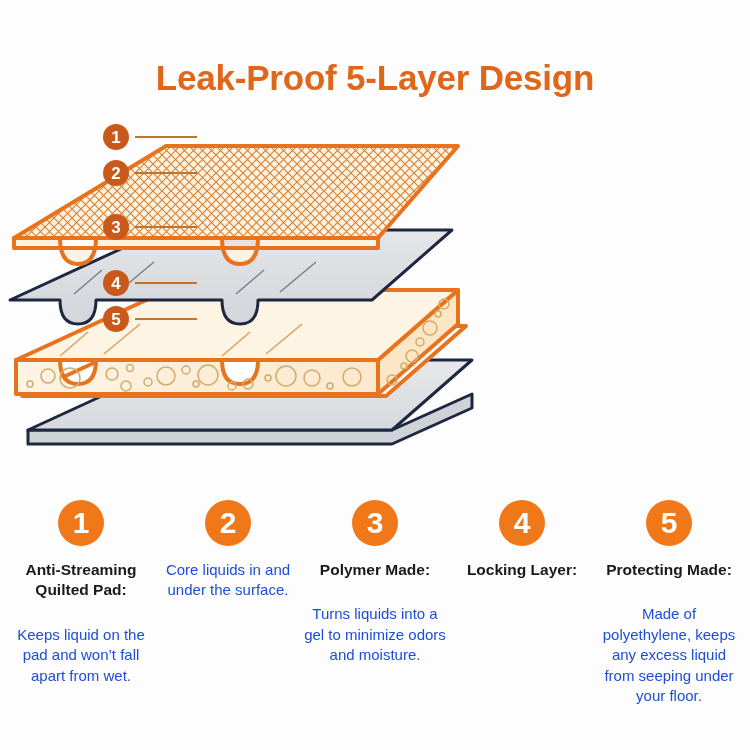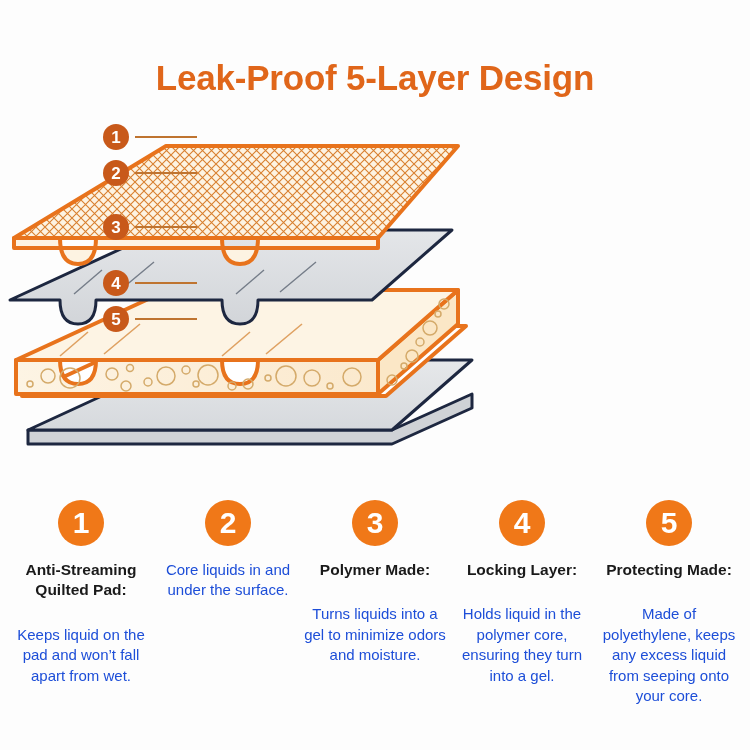--- a/index.html
+++ b/index.html
@@ -259,23 +259,22 @@
 
     <div class="legend-col">
       <div class="legend-dot">3</div>
       <div class="legend-title">Polymer Made:</div>
       <div class="legend-desc">Turns liquids into a gel to minimize odors and moisture.</div>
     </div>
 
     <div class="legend-col">
       <div class="legend-dot">4</div>
       <div class="legend-title">Locking Layer:</div>
-      <div class="legend-desc">Holds liquid in the polymer core, ensuring they turn into a gel.</div>
     </div>
 
     <div class="legend-col">
       <div class="legend-dot">5</div>
       <div class="legend-title">Protecting Made:</div>
-      <div class="legend-desc">Made of polyethylene, keeps any excess liquid from seeping onto your core.</div>
+      <div class="legend-desc">Made of polyethylene, keeps any excess liquid from seeping under your floor.</div>
     </div>
 
   </div>
 </div>
 
 </body></html>

